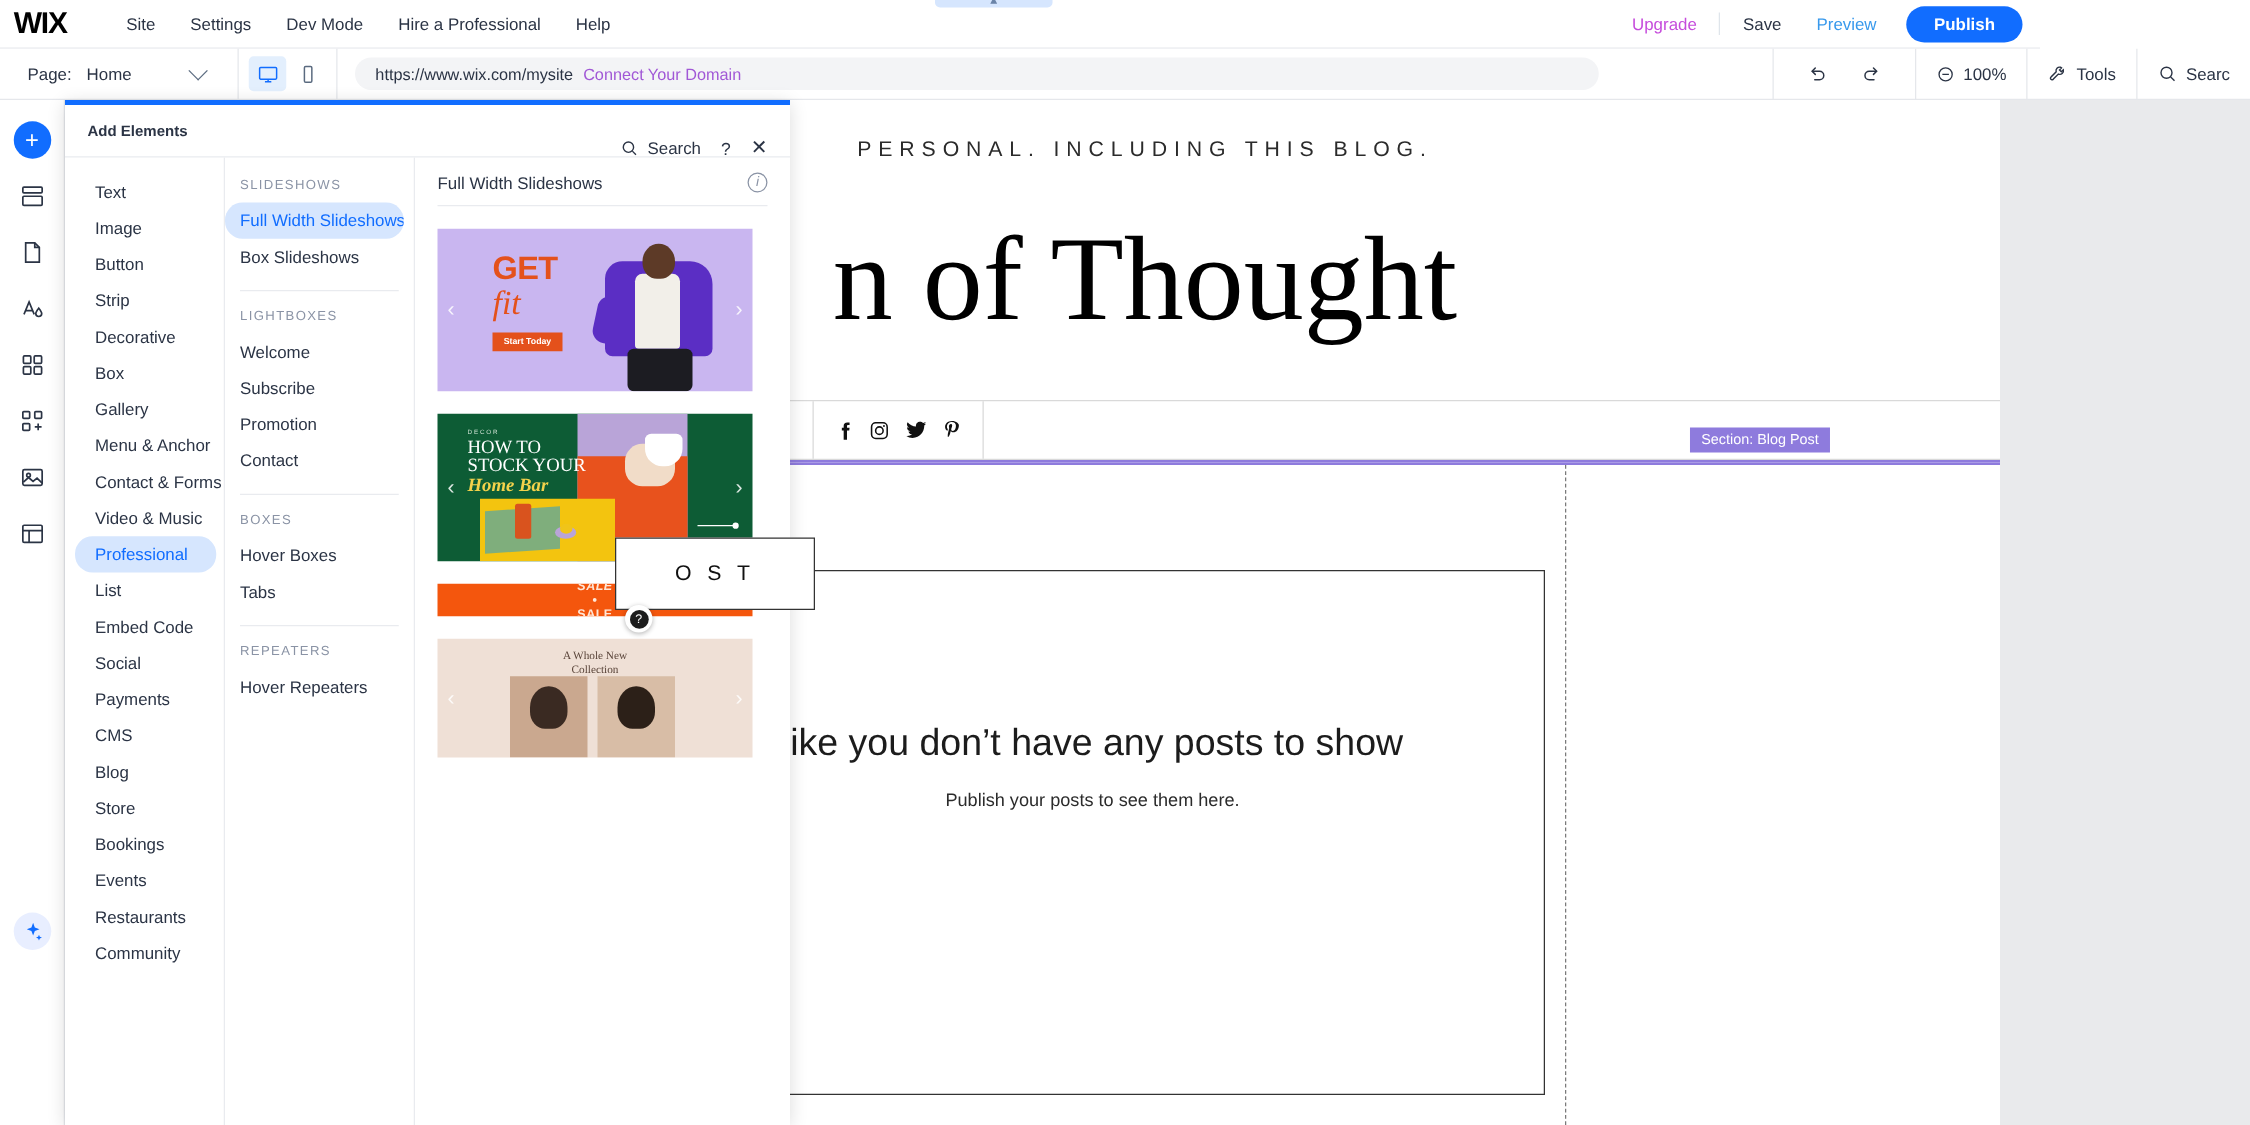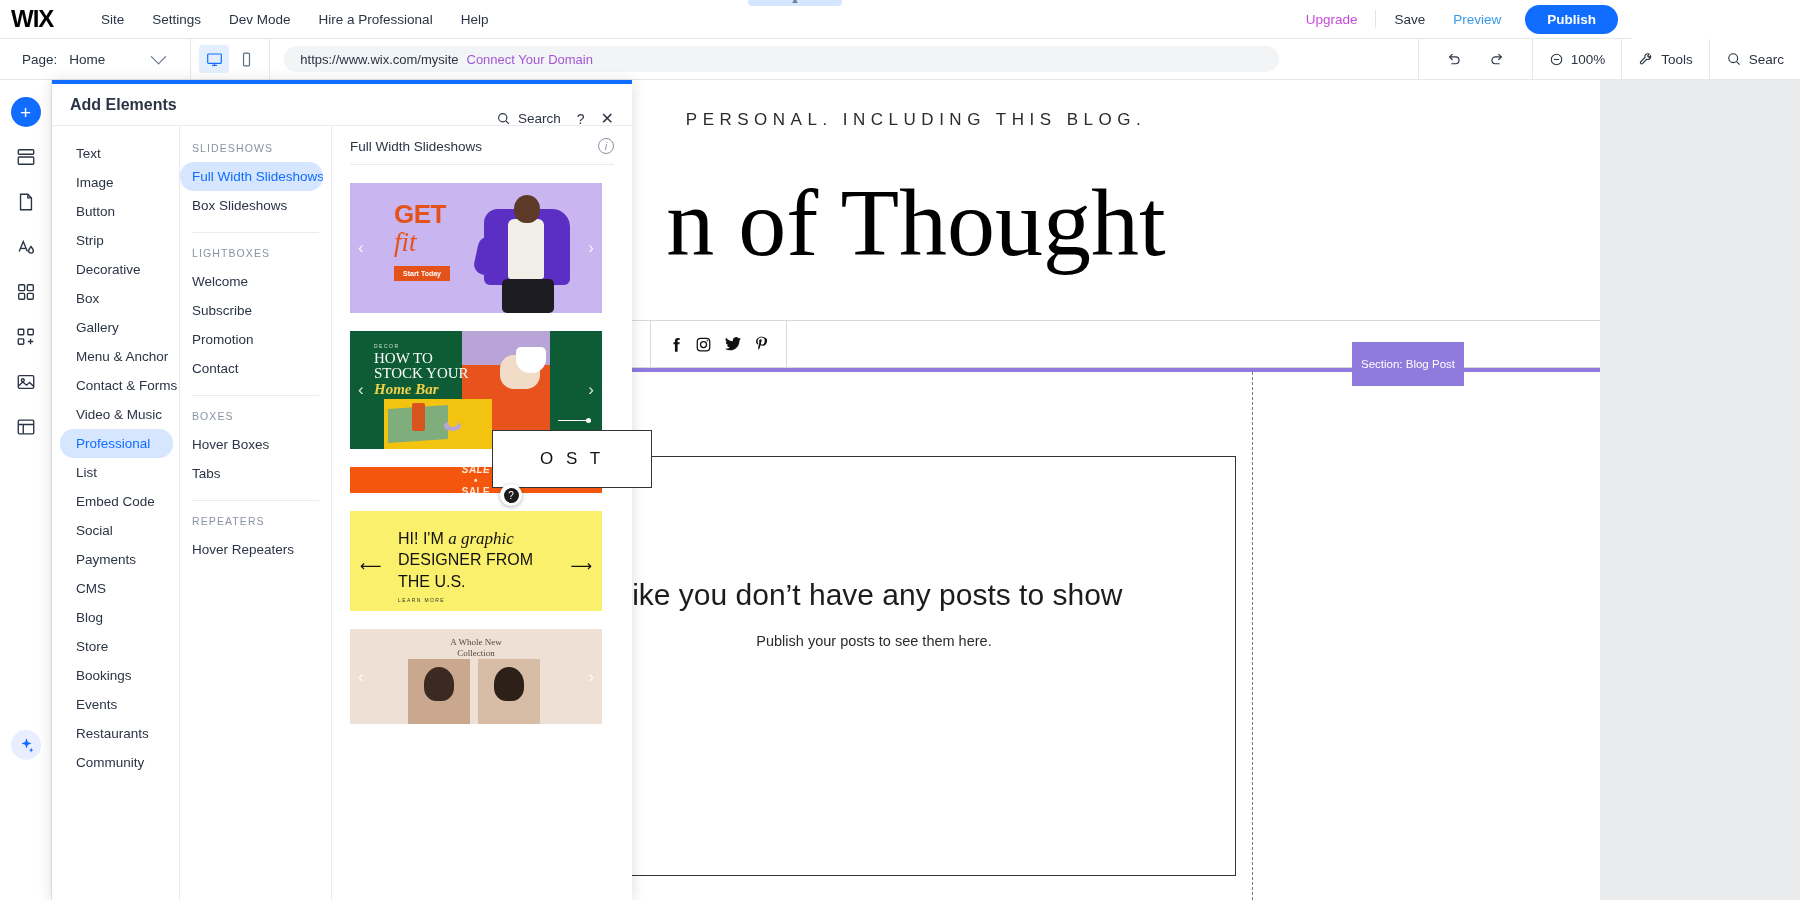--- a/index.html
+++ b/index.html
@@ -105,21 +105,21 @@
   
   .panel {
     position: absolute; top: 80px; left: 52px; width: 580px; height: 820px;
     background: #fff; box-shadow: 0 2px 14px rgba(0,0,0,.14);
     border-top: 4px solid #116dff; overflow: hidden;
   }
   .panel-head {
     height: 42px; display: flex; align-items: center; border-bottom: 1px solid #e9ebef;
     padding: 0 18px;
   }
-  .panel-title { font-size: 16px; font-weight: 700; color: #2b3445; }
+  .panel-title { font-size: 12px; font-weight: 700; color: #2b3445; }
   .panel-head-right { margin-left: auto; display: flex; align-items: center; gap: 16px; margin-top: 28px; }
   .panel-search { display: flex; align-items: center; gap: 7px; font-size: 13.5px; color: #2b3445; }
   .panel-qmark { font-size: 14px; color: #2b3445; }
   .panel-x { font-size: 16px; color: #2b3445; line-height: 1; }
 
   .panel-body { display: flex; height: 778px; }
 
   
   .cats {
     width: 128px; height: 778px; border-right: 1px solid #e9ebef;
@@ -341,21 +341,21 @@
   .nav-cell:first-child { border-left: 1px solid #d9d9d9; }
   .nav-search { gap: 46px; }
   .nav-social { gap: 14px; font-size: 16px; }
   .nav-spacer { flex: 1; border-right: none; }
   .purple-line {
     position: absolute; top: 288px; left: 0; width: 1368px; height: 4px;
     border-top: 2px solid #8e7bdd; border-bottom: 2px solid #8e7bdd; background: #fff;
   }
   .section-badge {
     position: absolute; top: 262px; right: 0; transform: translateX(100%);
-    background: #8e7bdd; color: #fff; font-size: 11.5px; padding: 16px 9px;
+    background: #8e7bdd; color: #fff; font-size: 11.5px; padding: 4px 9px;
     white-space: nowrap;
     margin-left: 37px;
   }
   .badge-holder { position: absolute; top: 0; right: 248px; }
   .dashed-v {
     position: absolute; top: 292px; left: 1020px; width: 0; height: 528px;
     border-left: 1px dashed #7a7a7a;
   }
   .post-label {
     position: absolute; top: 350px; left: 260px; width: 160px; height: 58px;
@@ -719,32 +719,20 @@
             <span>SALE</span>
             <span style="margin:0 6px">•</span>
             <i>SALE</i>
             <span style="margin:0 6px">•</span>
             <span>SALE</span>
             <span style="margin:0 6px">•</span>
             <i>SALE</i>
           </div>
         </div>
 
-        <div class="thumb-wrap">
-          <div class="thumb t4">
-            <div class="l1">
-              <span>HI! I'M </span><em>a graphic</em>
-            </div>
-            <div class="l2">DESIGNER FROM</div>
-            <div class="l3">THE U.S.</div>
-            <div class="learn">LEARN MORE</div>
-            <div class="ar-l">⟵</div>
-            <div class="ar-r">⟶</div>
-          </div>
-        </div>
 
         <div class="thumb-wrap">
           <div class="thumb t5">
             <div class="ct">
               <span>A Whole New</span><br>
               <span>Collection</span>
             </div>
             <div class="ph1"></div>
             <div class="ph2"></div>
             <div class="fhead1"></div>

